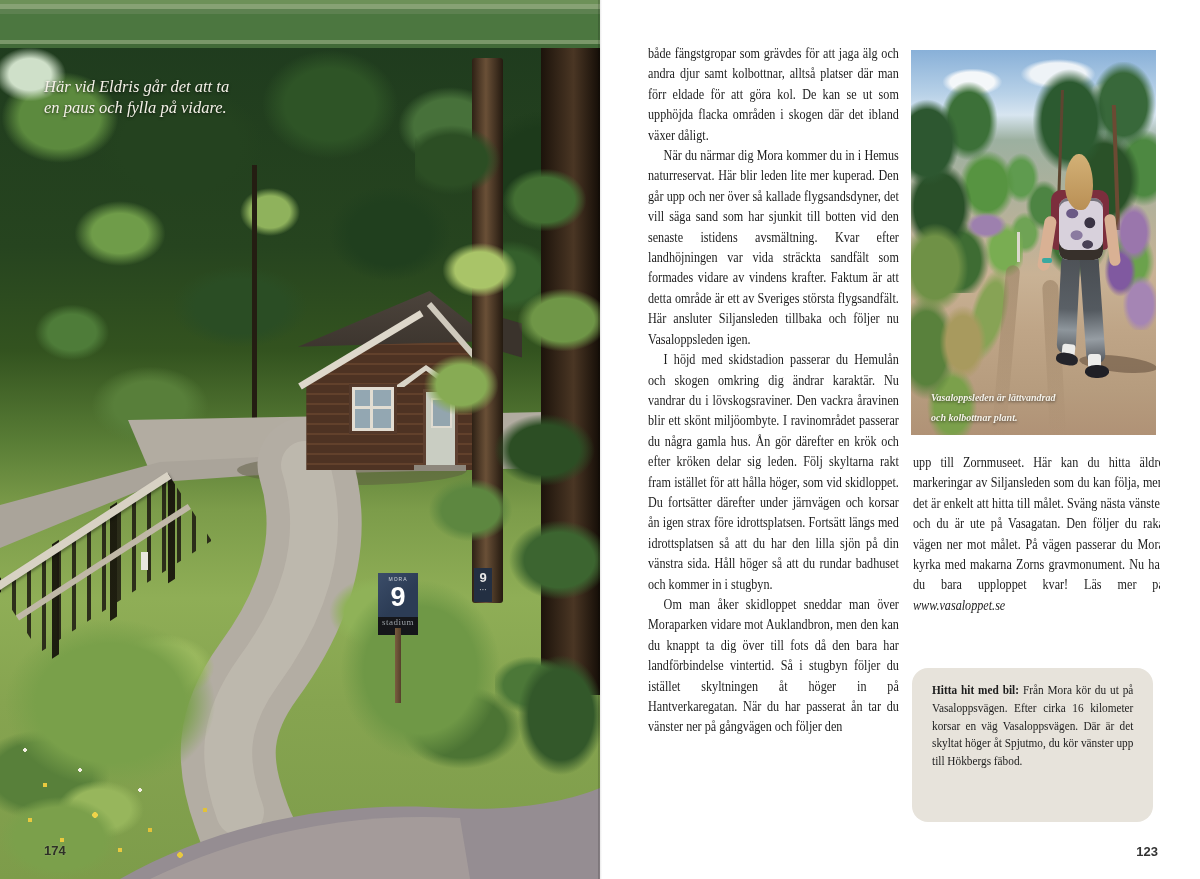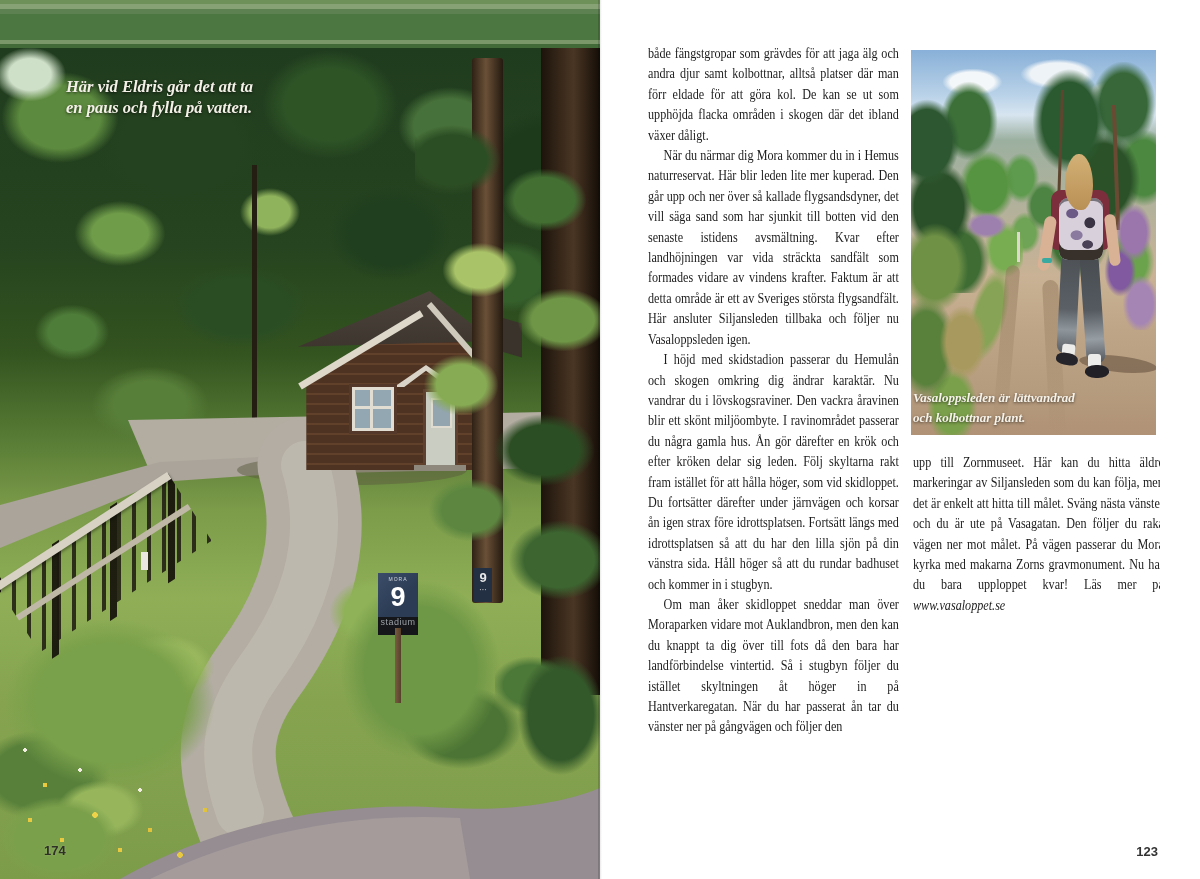--- a/index.html
+++ b/index.html
@@ -99,32 +99,32 @@
       radial-gradient(70px 55px at 78% 90%, #3c6530 0 50%, transparent 72%);}
   .bush-br{left:495px;top:640px;width:120px;height:150px;background-image:
       radial-gradient(closest-side at 55% 50%, #33582a 0 60%, rgba(51,88,42,0) 80%),
       radial-gradient(55px 40px at 30% 30%, #4c7838 0 50%, transparent 72%);}
   .sign{left:378px;top:573px;width:40px;height:44px;background:linear-gradient(135deg,#3b4d69,#2c3c55 60%);
       text-align:center;color:#fff;}
   .sign .sign-top{display:block;font-family:"Liberation Sans",sans-serif;font-size:5px;letter-spacing:1px;
       opacity:.75;padding-top:3px;}
   .sign .sign-num{display:block;font-family:"Liberation Sans",sans-serif;font-weight:bold;font-size:27px;line-height:30px;}
   .sign-band{left:378px;top:617px;width:40px;height:18px;background:#15161a;text-align:center;
-      font-family:Liberation Sans, sans-serif;font-size:9px;line-height:11px;color:#9aa0a6;letter-spacing:.5px;}
+      font-family:Liberation Serif, serif;font-size:9px;line-height:11px;color:#9aa0a6;letter-spacing:.5px;}
   .sign-post{left:395px;top:628px;width:6px;height:75px;background:linear-gradient(90deg,#7a5c3f,#55402b);}
   .tree-sign{left:474px;top:568px;width:18px;height:34px;background:#232f42;text-align:center;color:#e8e8e8;
       font-family:"Liberation Sans",sans-serif;font-weight:bold;font-size:13px;line-height:20px;}
   .tree-sign::after{content:"• • •";display:block;font-size:4px;line-height:4px;opacity:.8;}
 
   .header-bar{left:0;top:0;width:600px;height:48px;background:linear-gradient(180deg,
       #6d9158 0 4px,#87a274 4px 9px,#5d8150 9px 14px,#4c7740 14px 40px,#7a9769 40px 44px,#426a38 44px 48px);}
   .header-title{left:44px;top:17px;color:#ffffff;font-weight:bold;font-size:20px;letter-spacing:.2px;
       text-shadow:0 1px 1px rgba(0,0,0,.35);}
-  .photo-caption-left{left:44px;top:76px;color:#f4f1e8;font-style:italic;font-weight:bold;font-size:16.5px;
-      line-height:21px;text-shadow:0 1px 3px rgba(0,0,0,.65);margin-left:22px;}
+  .photo-caption-left{left:44px;top:76px;color:#f4f1e8;font-style:italic;font-weight:normal;font-size:16.5px;
+      line-height:21px;text-shadow:0 1px 3px rgba(0,0,0,.65);}
   .pagenum{font-family:"Liberation Sans",sans-serif;font-weight:600;font-size:13px;color:#2e3026;}
   .pagenum-left{left:44px;top:843px;text-shadow:0 0 2px rgba(255,255,255,.25);}
   .pagenum-right{right:42px;top:844px;color:#333;}
 
   
   .col{position:absolute;overflow:hidden;}
   .textflow{width:289px;transform:scaleX(0.868);transform-origin:0 0;font-size:14px;line-height:20.4px;
       color:#1c1c1c;}
   .para{margin:0;text-align:justify;}
   .para.ind{text-indent:18px;}
@@ -197,21 +197,21 @@
   .w-arm-r{left:68px;top:60px;width:11px;height:52px;background:#d9b194;border-radius:6px;transform:rotate(-7deg);}
   .w-watch{left:3px;top:104px;width:10px;height:5px;background:#3aa9a0;border-radius:2px;}
   .w-pack{left:20px;top:44px;width:44px;height:62px;border-radius:9px;background-color:#d8d1dc;background-image:
       radial-gradient(10px 8px at 30% 25%, #6b5a86 0 55%, transparent 65%),
       radial-gradient(9px 9px at 70% 40%, #3a3344 0 55%, transparent 65%),
       radial-gradient(10px 8px at 40% 60%, #8a7aa0 0 55%, transparent 65%),
       radial-gradient(9px 7px at 65% 75%, #4a4156 0 55%, transparent 65%);
       box-shadow:inset 0 -10px 0 #37302b, inset 0 3px 0 rgba(40,40,50,.55);}
   .w-hair{left:26px;top:0;width:28px;height:56px;background:linear-gradient(#d3b176,#b98f55);
       border-radius:50% 50% 42% 55%/58% 58% 45% 45%;}
-  .photo-caption-right{left:2px;top:338px;color:#f6f3ea;font-style:italic;font-weight:bold;font-size:13px;
+  .photo-caption-right{left:20px;top:338px;color:#f6f3ea;font-style:italic;font-weight:bold;font-size:10px;
       line-height:20px;text-shadow:0 1px 3px rgba(0,0,0,.6);z-index:5;}
   .spine{left:598px;top:0;width:4px;height:879px;background:linear-gradient(90deg,rgba(0,0,0,.18),rgba(255,255,255,0));}
   .ital{font-style:italic;}
 </style>
 </head>
 <body>
 
 <div class="spread">
 
   <div class="page page-left">
@@ -259,21 +259,21 @@
       <span class="sign-num">9</span>
     </div>
     <div class="abs sign-band">stadium</div>
     <div class="abs sign-post"></div>
     <div class="abs tree-sign">9</div>
 
     <div class="abs header-bar"></div>
 
     <div class="abs photo-caption-left">
       <div>Här vid Eldris går det att ta</div>
-      <div>en paus och fylla på vatten.</div>
+      <div>en paus och fylla på vidare.</div>
     </div>
 
     <div class="abs pagenum pagenum-left">174</div>
   </div>
 
   <div class="page page-right">
 
     <div class="col col1">
       <div class="textflow">
           <p class="para">både fängstgropar som grävdes för att jaga älg och andra djur samt kolbottnar, alltså platser där man förr eldade för att göra kol. De kan se ut som upphöjda flacka områden i skogen där det ibland växer dåligt.</p>
@@ -321,18 +321,23 @@
         <div>och kolbottnar plant.</div>
       </div>
     </div>
 
     <div class="col col2">
       <div class="textflow">
           <p class="para">upp till Zornmuseet. Här kan du hitta äldre markeringar av Siljansleden som du kan följa, men det är enkelt att hitta till målet. Sväng nästa vänster och du är ute på Vasagatan. Den följer du raka vägen ner mot målet. På vägen passerar du Mora kyrka med makarna Zorns gravmonument. Nu har du bara upploppet kvar! Läs mer på <span class="ital">www.vasaloppet.se</span></p>
         </div>
     </div>
 
+    <div class="abs infobox">
+      <div class="infobox-inner">
+          <p class="para"><span style="font-weight: bold;">Hitta hit med bil:</span> Från Mora kör du ut på Vasaloppsvägen. Efter cirka 16 kilometer korsar en väg Vasaloppsvägen. Där är det skyltat höger åt Spjutmo, du kör vänster upp till Hökbergs fäbod.</p>
+        </div>
+    </div>
 
     <div class="abs pagenum pagenum-right">123</div>
   </div>
 
   <div class="abs spine"></div>
 </div>
 
 </body></html>

